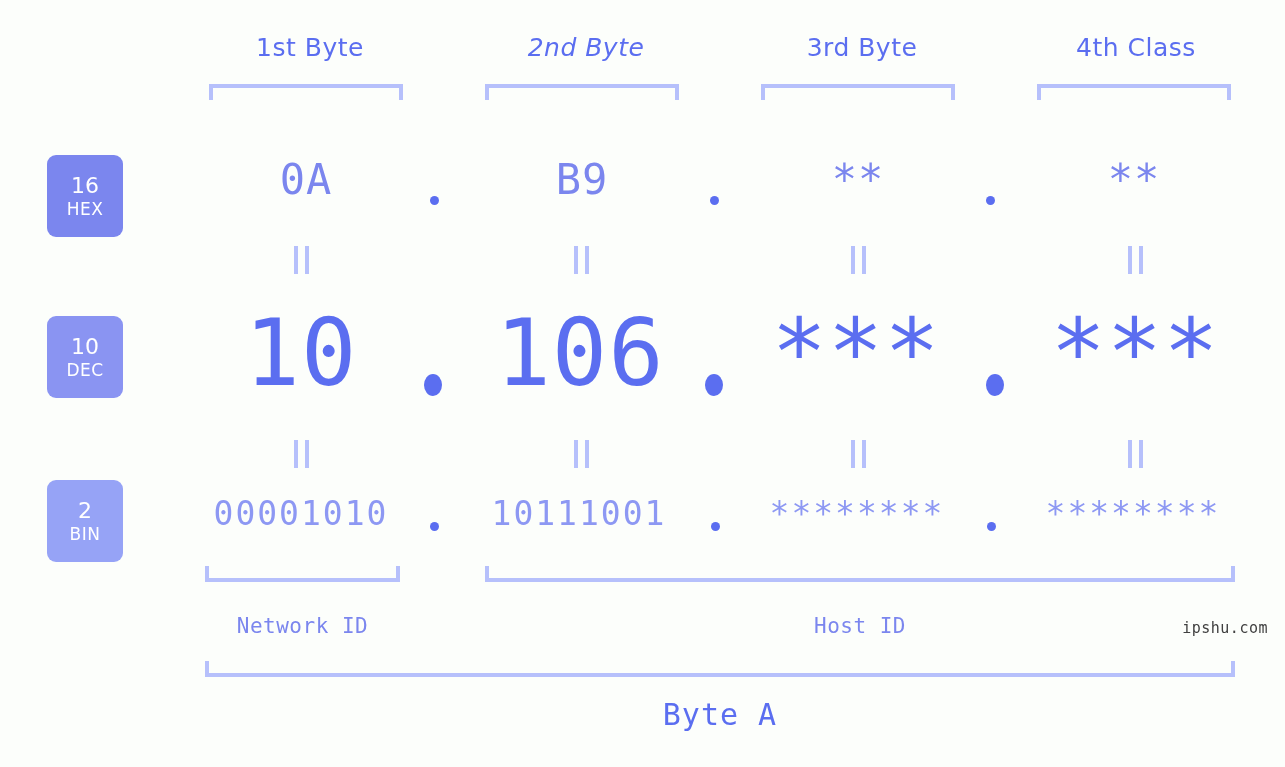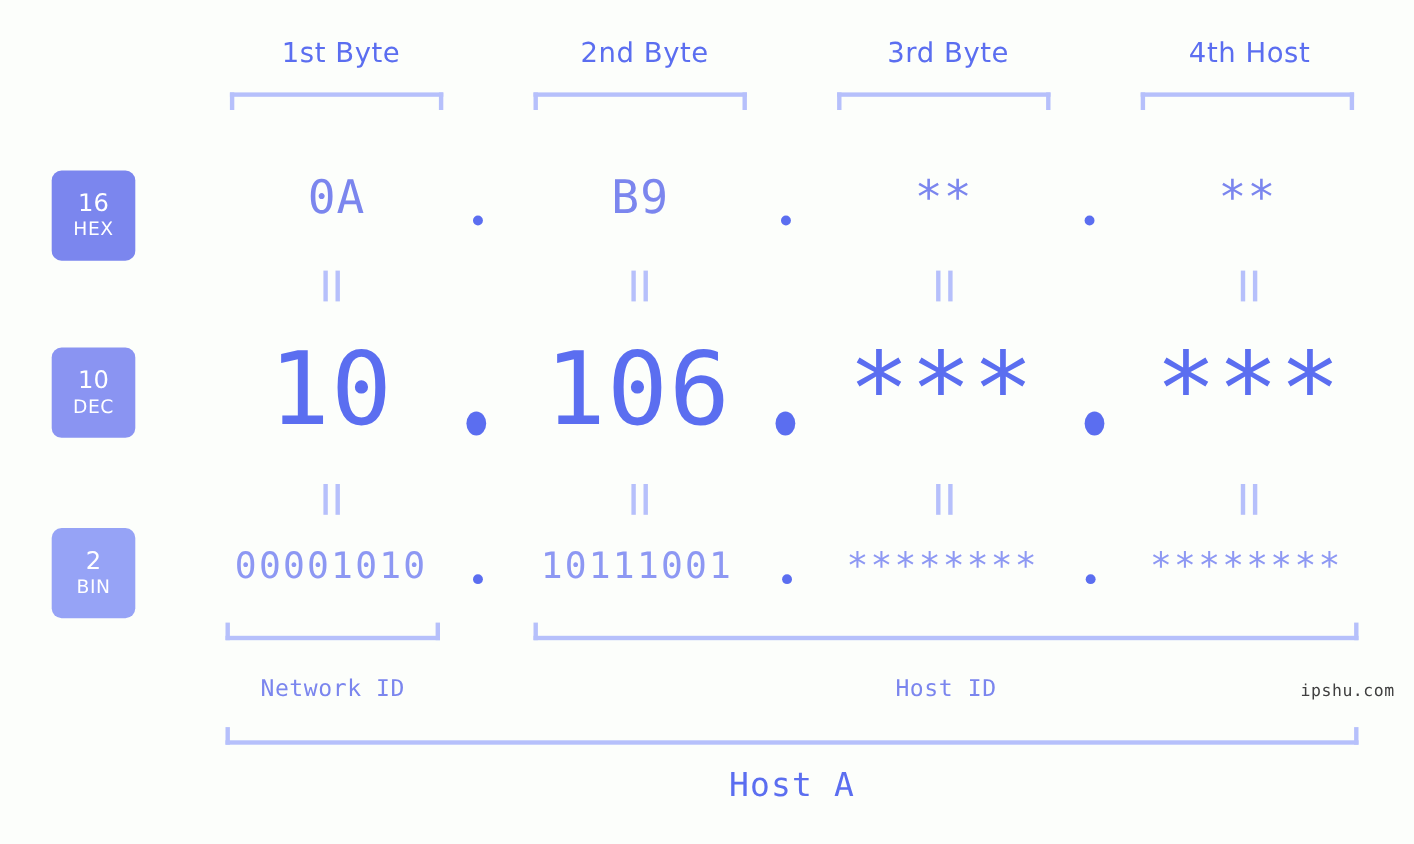--- a/index.html
+++ b/index.html
@@ -161,23 +161,23 @@
     color: #404040;
     letter-spacing: 0.5px;
   }
 </style>
 </head>
 <body>
 
 <div id="stage">
 
   <div class="byte-header" style="left:185px; width:250px;">1st Byte</div>
-  <div class="byte-header" style="left:461px; width:250px;">2nd Byte</div>
+  <div class="byte-header" style="left:461px; width:250px;font-style:italic;">2nd Byte</div>
   <div class="byte-header" style="left:737px; width:250px;">3rd Byte</div>
-  <div class="byte-header" style="left:1011px; width:250px;">4th Host</div>
+  <div class="byte-header" style="left:1011px; width:250px;">4th Class</div>
 
   <div class="bracket-down" style="left:209px; top:84px; width:194px;"></div>
   <div class="bracket-down" style="left:485px; top:84px; width:194px;"></div>
   <div class="bracket-down" style="left:761px; top:84px; width:194px;"></div>
   <div class="bracket-down" style="left:1037px; top:84px; width:194px;"></div>
 
   <div class="badge" id="badge-hex">
     <span class="bnum">16</span>
     <span class="blabel">HEX</span>
   </div>
@@ -254,17 +254,17 @@
     <div class="val" style="left:1013px; width:240px;">********</div>
   </div>
 
   <div class="bracket-up" style="left:205px; top:566px; width:195px;"></div>
   <div class="bracket-up" style="left:485px; top:566px; width:750px;"></div>
 
   <div class="sect-label" style="left:205px; top:614px; width:195px;">Network ID</div>
   <div class="sect-label" style="left:485px; top:614px; width:750px;">Host ID</div>
 
   <div class="bracket-up" style="left:205px; top:661px; width:1030px;"></div>
-  <div id="class-label">Host A</div>
+  <div id="class-label">Byte A</div>
 
   <div id="watermark">ipshu.com</div>
 
 </div>
 
 </body></html>

